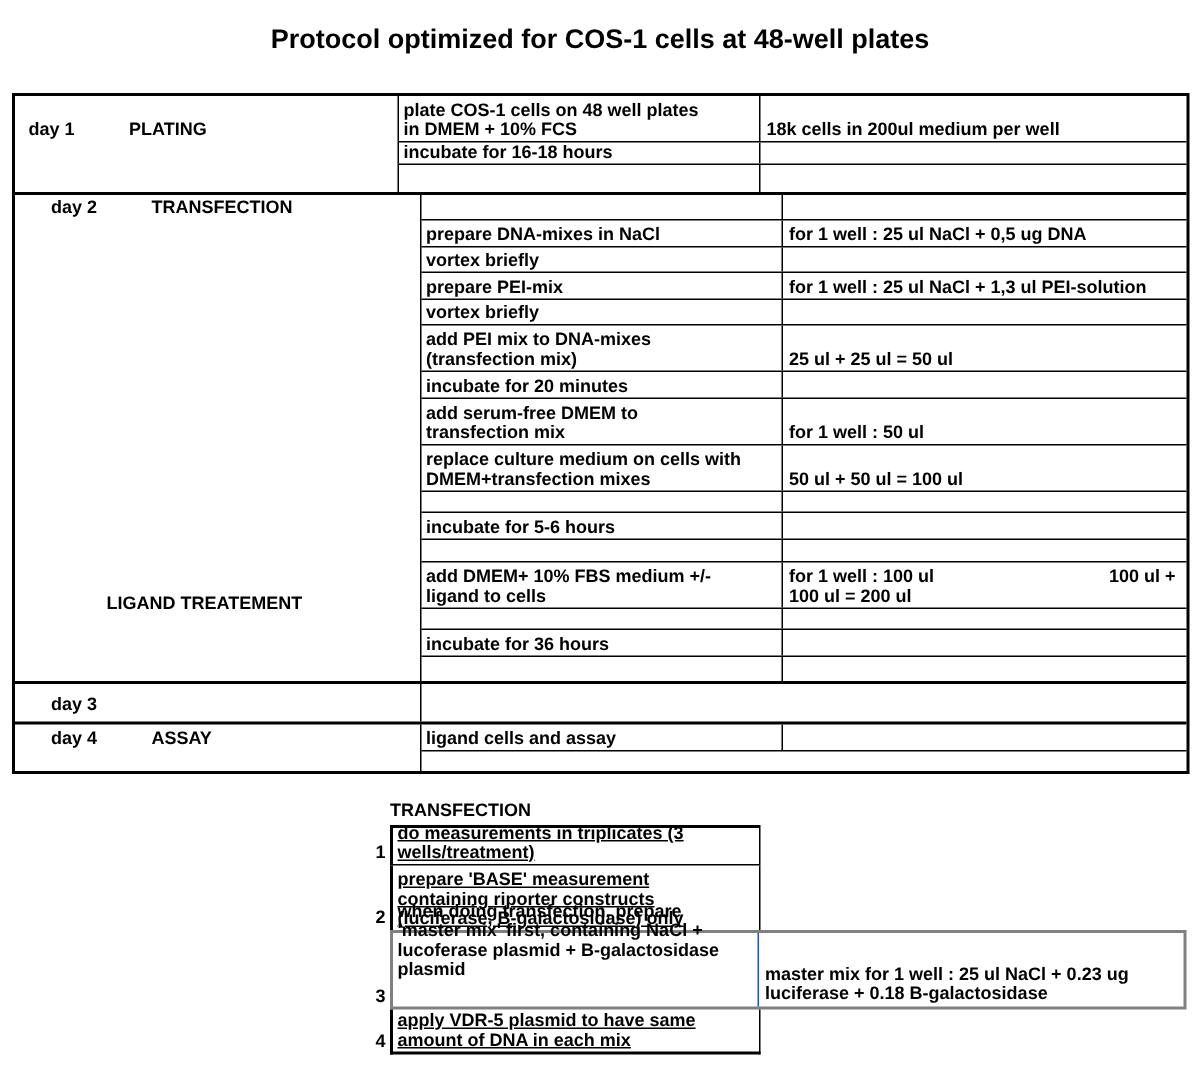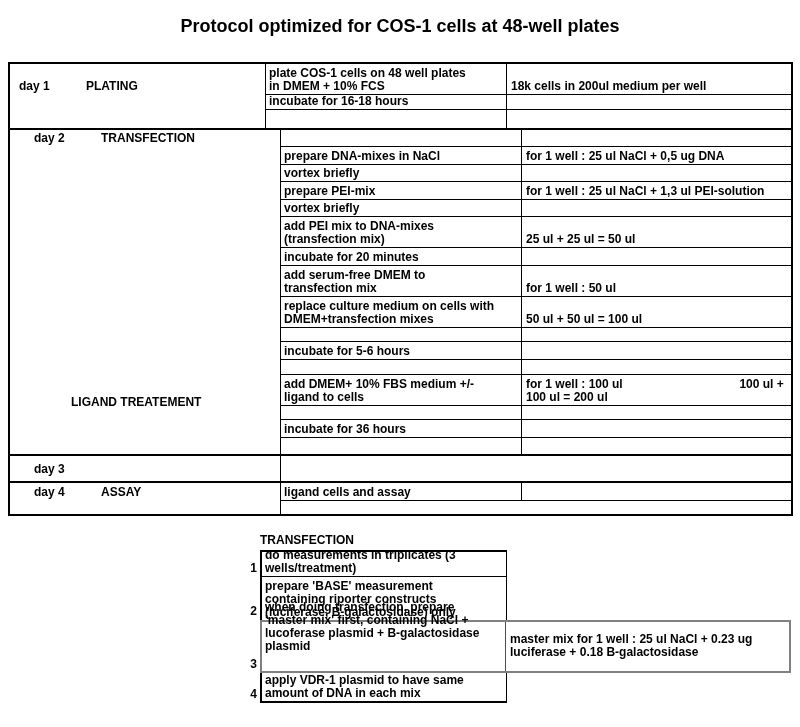--- a/index.html
+++ b/index.html
@@ -45,35 +45,35 @@
   .nheader{margin-left:17px;height:17px;line-height:15px;}
   .nrow{display:flex;box-sizing:border-box;}
   .num{
     width:17px;min-width:17px;box-sizing:border-box;display:flex;
     align-items:flex-end;justify-content:flex-end;padding:0 3px 2px 0;
   }
   .ct{
     width:247px;min-width:247px;box-sizing:border-box;
     border-style:solid;border-color:#000;
     display:flex;align-items:flex-end;padding:0 13px 1px 3px;
-    white-space:pre-wrap;line-height:13px;
+    white-space:pre-wrap;line-height:13px;text-decoration:underline;
   }
   .nrow1 .ct{border-width:2px 1px 1px 2px;}
   .nrow2 .ct{border-width:0 1px 0 2px;}
   .nrow4 .ct{border-width:0 1px 2px 2px;}
   .graybox{
     width:531px;box-sizing:border-box;border:2px solid #808080;display:flex;
   }
   .g1{
     width:244px;min-width:244px;border-right:1px solid #1d4ed8;box-sizing:border-box;
     display:flex;align-items:flex-end;padding:0 2px 18px 3px;
     white-space:pre-wrap;line-height:13px;
   }
   .g2{
-    flex:1;display:flex;align-items:flex-end;padding:0 2px 12px 4px;
+    flex:1;display:flex;align-items:flex-end;padding:0 2px 2px 4px;
     white-space:pre-wrap;line-height:13px;
   }
 </style>
 </head>
 <body>
 
 <div class="title">Protocol optimized for COS-1 cells at 48-well plates</div>
 
 <div class="ptable">
 
@@ -238,16 +238,16 @@
 'master mix' first, containing NaCl +
 lucoferase plasmid + B-galactosidase
 plasmid</div>
       <div class="g2">master mix for 1 well : 25 ul NaCl + 0.23 ug
 luciferase + 0.18 B-galactosidase</div>
     </div>
   </div>
 
   <div class="nrow nrow4" style="height:30px">
     <div class="num">4</div>
-    <div class="ct">apply VDR-1 plasmid to have same
+    <div class="ct">apply VDR-5 plasmid to have same
 amount of DNA in each mix</div>
   </div>
 </div>
 
 </body></html>

